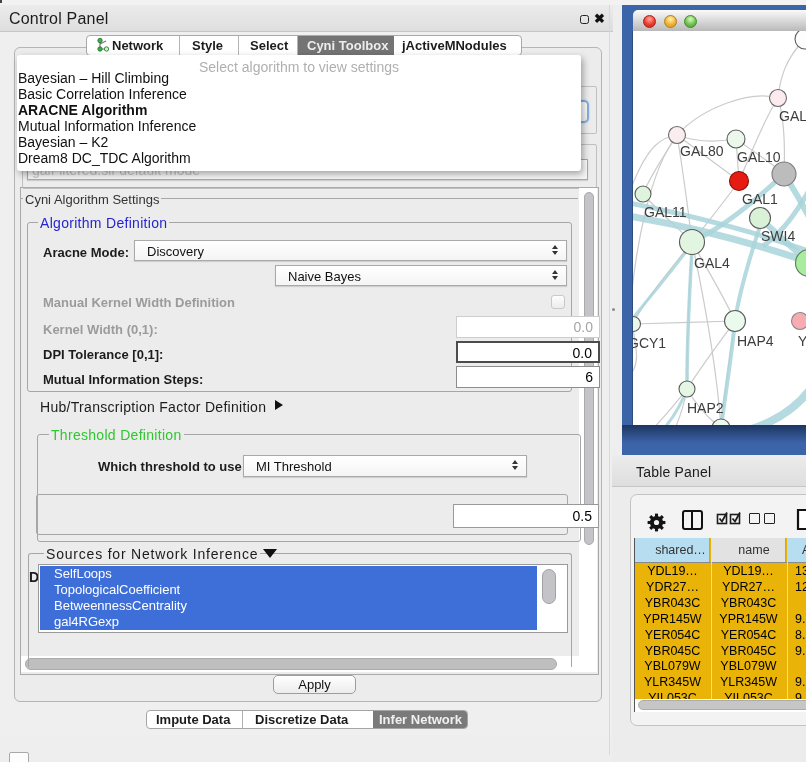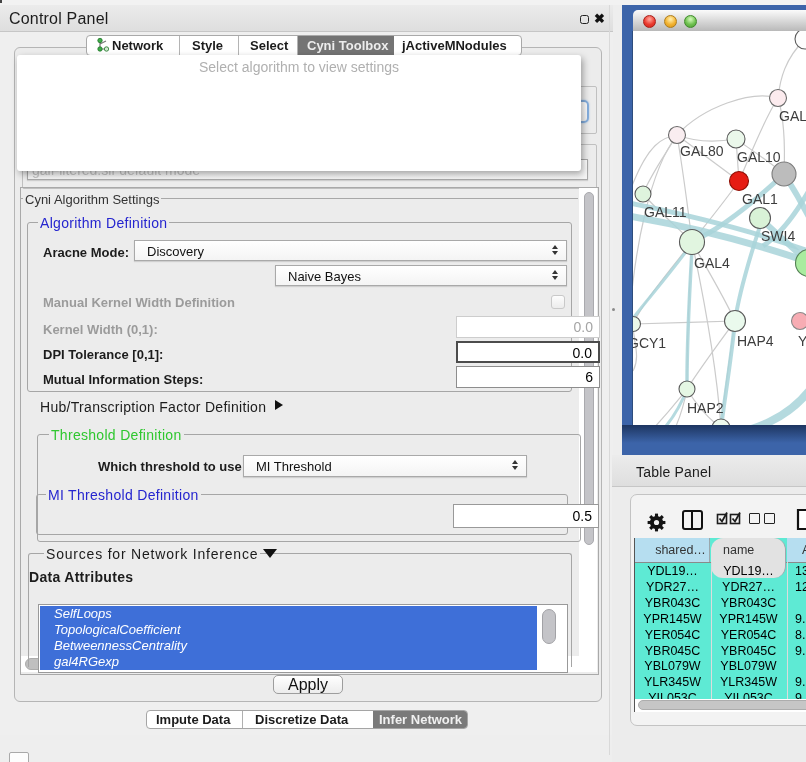--- a/index.html
+++ b/index.html
@@ -104,46 +104,53 @@
   <div class="abs lbl bold" style="left:60px;top:24px;">Which threshold to use:</div>
 </div>
 <div class="combo" style="left:243px;top:455px;width:282px;height:20px;">
   <div class="ct">MI Threshold</div>
   <div class="arr" style="top:4px;">
       <div class="up"></div>
       <div class="dn"></div>
     </div>
 </div>
 <div class="abs fieldset" style="left:36px;top:494px;width:530px;height:39px;">
-  <div class="ftitle" style="left:9px;color:#2525cf;">MI Threshold Definition</div>
 </div>
 <div class="nfield" style="left:421px;top:504px;width:146px;height:24px;border:1px solid #999;color:#000;padding:3px 6px 0 0;">0.5</div>
 
 <div class="abs fieldset" style="left:28px;top:553px;width:542px;height:113px;border-bottom:none;border-bottom-left-radius:0;border-bottom-right-radius:0;">
   <div class="ftitle" style="left:15px;color:#1c1c1c;letter-spacing:0.8px;">Sources for Network Inference</div>
 </div>
 <div class="abs" style="left:263px;top:549px;width:0;height:0;border-left:7px solid transparent;border-right:7px solid transparent;border-top:9px solid #111;"></div>
 <div class="abs" style="left:29px;top:569px;font-size:14px;font-weight:bold;letter-spacing:0.3px;color:#1c1c1c;white-space:nowrap;">Data Attributes</div>
-<div class="abs" style="left:38px;top:604px;width:528px;height:67px;background:#ffffff;border:1px solid #999;font-style:italic;">
+<div class="abs" style="left:38px;top:564px;width:528px;height:67px;background:#ffffff;border:1px solid #999;">
   <div class="abs" style="left:1px;top:1px;width:497px;height:64px;background:#3e6fd8;color:#fff;font-size:13px;line-height:16px;padding-left:14px;box-sizing:border-box;">SelfLoops<br>TopologicalCoefficient<br>BetweennessCentrality<br>gal4RGexp</div>
   <div class="abs" style="left:503px;top:4px;width:12px;height:33px;background:#c4c4c8;border:1px solid #a2a2a6;border-radius:7px;"></div>
 </div>
 
-<div class="abs" style="left:273px;top:675px;width:70px;height:19px;background:linear-gradient(#ffffff,#ececec);border:1px solid #9d9d9d;border-radius:5px;text-align:center;font-size:16px;color:#111;line-height:18px;box-sizing:border-box;">Apply</div>
+<div class="abs" style="left:273px;top:675px;width:83px;height:19px;background:linear-gradient(#ffffff,#ececec);border:1px solid #9d9d9d;border-radius:5px;text-align:center;font-size:13px;color:#111;line-height:18px;box-sizing:border-box;">Apply</div>
 
 <div class="abs" style="left:146px;top:710px;width:322px;height:19px;background:#ffffff;border:1px solid #a5a5a5;border-radius:4px;box-sizing:border-box;">
   <div class="abs" style="left:95px;top:0;width:1px;height:17px;background:#b0b0b0;"></div>
   <div class="abs" style="left:226px;top:0;width:94px;height:17px;background:#7a7a7a;border-radius:0 3px 3px 0;"></div>
   <div class="abs lbl bold" style="left:9px;top:1px;">Impute Data</div>
   <div class="abs lbl bold" style="left:108px;top:1px;">Discretize Data</div>
   <div class="abs lbl bold" style="left:232px;top:1px;color:#f0f0f0;">Infer Network</div>
 </div>
 
 <div class="abs" style="left:17px;top:55px;width:564px;height:116px;background:#ffffff;border-radius:3px;box-shadow:2px 3px 7px rgba(0,0,0,0.35);">
   <div class="abs" style="left:0;top:4px;width:564px;text-align:center;font-size:14px;color:#b0b0b0;">Select algorithm to view settings</div>
+  <div class="abs" style="left:1px;top:15px;font-size:14px;color:#111;line-height:16px;">
+    Bayesian – Hill Climbing<br>
+    Basic Correlation Inference<br>
+    <span class="bold">ARACNE Algorithm</span><br>
+    Mutual Information Inference<br>
+    Bayesian – K2<br>
+    Dream8 DC_TDC Algorithm
+  </div>
 </div>
 
 <div class="abs" style="left:609px;top:5px;width:1px;height:750px;background:#d9d9d9;"></div>
 <div class="abs" style="left:612px;top:308px;width:3px;height:3px;background:#8a8a8a;border-radius:50%;"></div>
 
 <div class="abs" style="left:622px;top:5px;width:184px;height:450px;background:#3c64a9;"></div>
 <div class="abs" style="left:633px;top:10px;width:173px;height:21px;background:linear-gradient(#fbfbfb,#b9b9b9);border-bottom:1px solid #8f8f8f;border-top-left-radius:5px;">
   <div class="abs" style="left:10px;top:5px;width:11px;height:11px;border-radius:50%;background:radial-gradient(circle at 50% 30%,#ff9a90 8%,#ea3c30 55%,#cf2218 100%);border:0.5px solid #a8201a;"></div>
   <div class="abs" style="left:31px;top:5px;width:11px;height:11px;border-radius:50%;background:radial-gradient(circle at 50% 30%,#ffe9a0 8%,#f2b231 55%,#d89416 100%);border:0.5px solid #ad7d1c;"></div>
   <div class="abs" style="left:51px;top:5px;width:11px;height:11px;border-radius:50%;background:radial-gradient(circle at 50% 30%,#c8f4ae 8%,#6fc150 55%,#4d9c34 100%);border:0.5px solid #3f8a2b;"></div>
@@ -256,24 +263,24 @@
     </g>
   </svg>
   <div class="abs" style="left:118px;top:18px;width:9px;height:9px;border:1.6px solid #222;border-radius:1px;"></div>
   <div class="abs" style="left:133px;top:18px;width:9px;height:9px;border:1.6px solid #222;border-radius:1px;"></div>
   <svg class="abs" style="left:165px;top:13px;" width="24" height="23" viewBox="0 0 24 23">
     <path d="M2,2 L12,2 L17,7 L17,21 L2,21 Z" fill="#fff" stroke="#111" stroke-width="2.2"></path>
     <path d="M11,2 L11,8 L17,8" fill="none" stroke="#111" stroke-width="1.8"></path>
   </svg>
 </div>
 
-<div class="abs" style="left:634px;top:538px;width:172px;height:174px;background:#5eead4;border-left:1px solid #555;overflow:hidden;font-size:12.5px;">
+<div class="abs" style="left:634px;top:538px;width:172px;height:174px;background:#eab308;border-left:1px solid #555;overflow:hidden;font-size:12.5px;">
   <div class="abs" style="left:0;top:0;width:172px;height:24px;border-bottom:1px solid #8a8a8a;">
     <div class="abs" style="left:0;top:0;width:75px;height:24px;background:#b6def0;border-right:1px solid #9aa7ad;text-align:center;line-height:24px;color:#333;padding-left:17px;box-sizing:border-box;">shared…</div>
-    <div class="abs" style="left:76px;top:0;width:75px;height:40px;background:#e2e2e2;border-right:1px solid #9aa7ad;line-height:24px;color:#333;padding-left:12px;box-sizing:border-box;border-radius:12px;">name</div>
+    <div class="abs" style="left:76px;top:0;width:75px;height:24px;background:#e2e2e2;border-right:1px solid #9aa7ad;text-align:center;line-height:24px;color:#333;padding-left:12px;box-sizing:border-box;">name</div>
     <div class="abs" style="left:152px;top:0;width:20px;height:24px;background:#b6def0;padding-left:15px;line-height:24px;color:#333;">A</div>
   </div>
   <div class="abs" style="left:75.5px;top:24px;width:1px;height:150px;background:#dcdcdc;"></div>
   <div class="abs" style="left:151.5px;top:24px;width:1px;height:150px;background:#dcdcdc;"></div>
   <div class="abs" style="left:0;top:26px;width:75px;text-align:center;line-height:15.9px;color:#000;">YDL19…<br>YDR27…<br>YBR043C<br>YPR145W<br>YER054C<br>YBR045C<br>YBL079W<br>YLR345W<br>YIL053C</div>
   <div class="abs" style="left:76px;top:26px;width:75px;text-align:center;line-height:15.9px;color:#000;">YDL19…<br>YDR27…<br>YBR043C<br>YPR145W<br>YER054C<br>YBR045C<br>YBL079W<br>YLR345W<br>YIL053C</div>
   <div class="abs" style="left:160px;top:26px;width:20px;line-height:15.9px;color:#000;">13<br>12<br>&nbsp;<br>9.<br>8.<br>9.<br>&nbsp;<br>9.<br>9.</div>
   <div class="abs" style="left:0;top:161px;width:172px;height:13px;background:#fff;"></div>
   <div class="abs" style="left:3px;top:162px;width:180px;height:8px;background:#c6c6c6;border:1px solid #adadad;border-radius:6px;"></div>
 </div>

